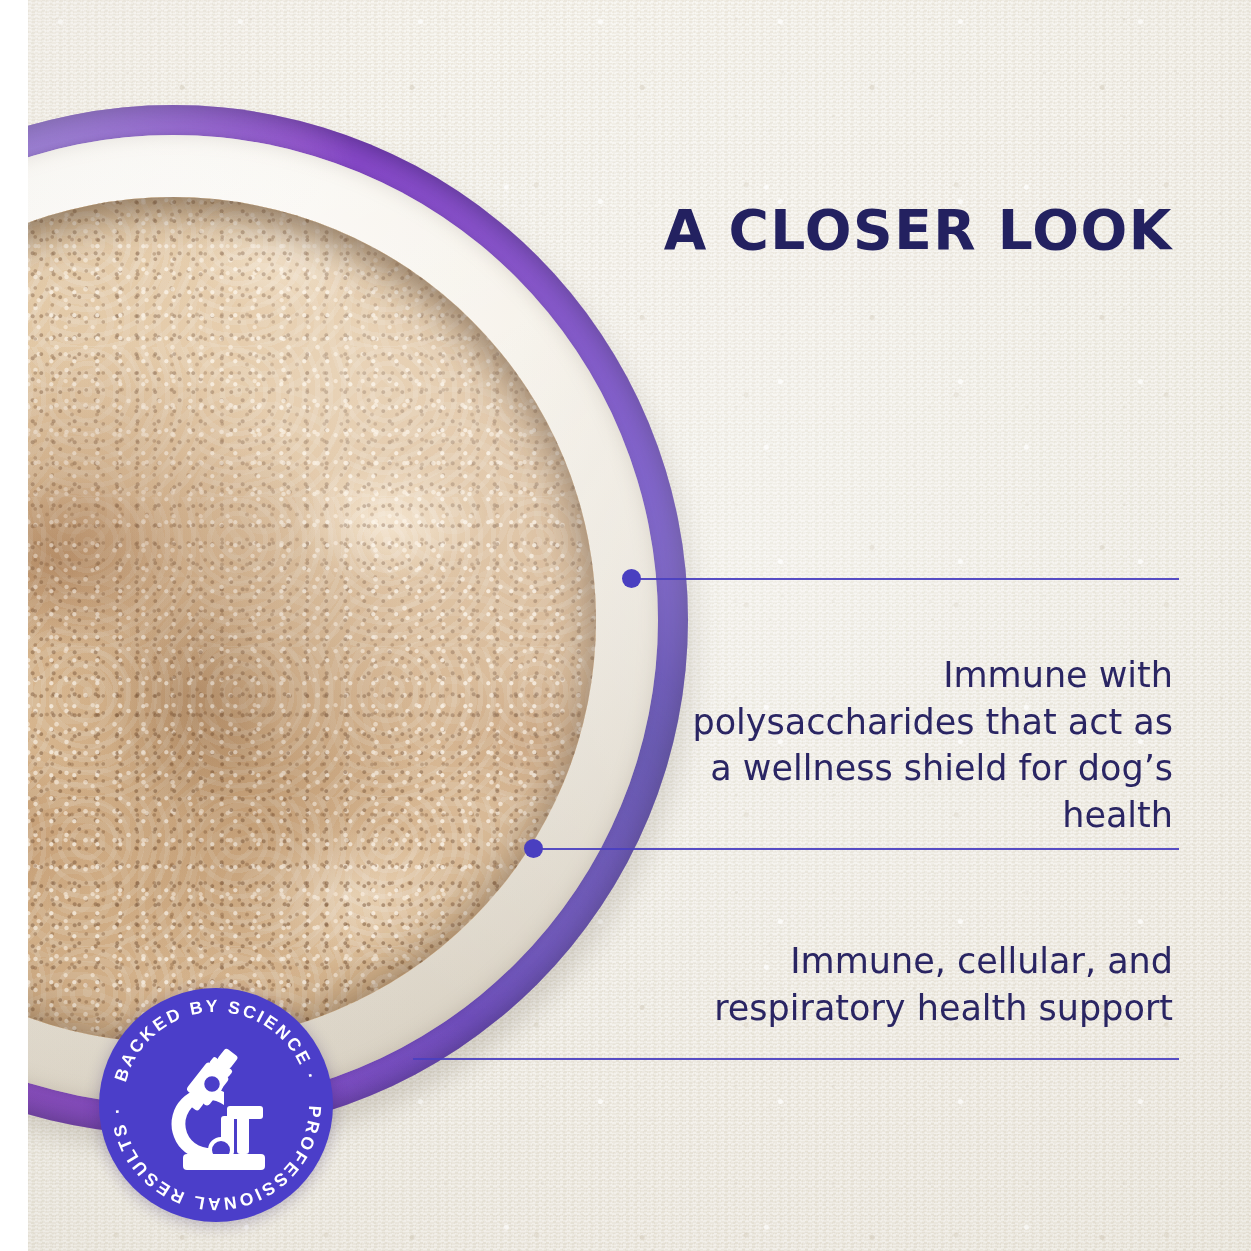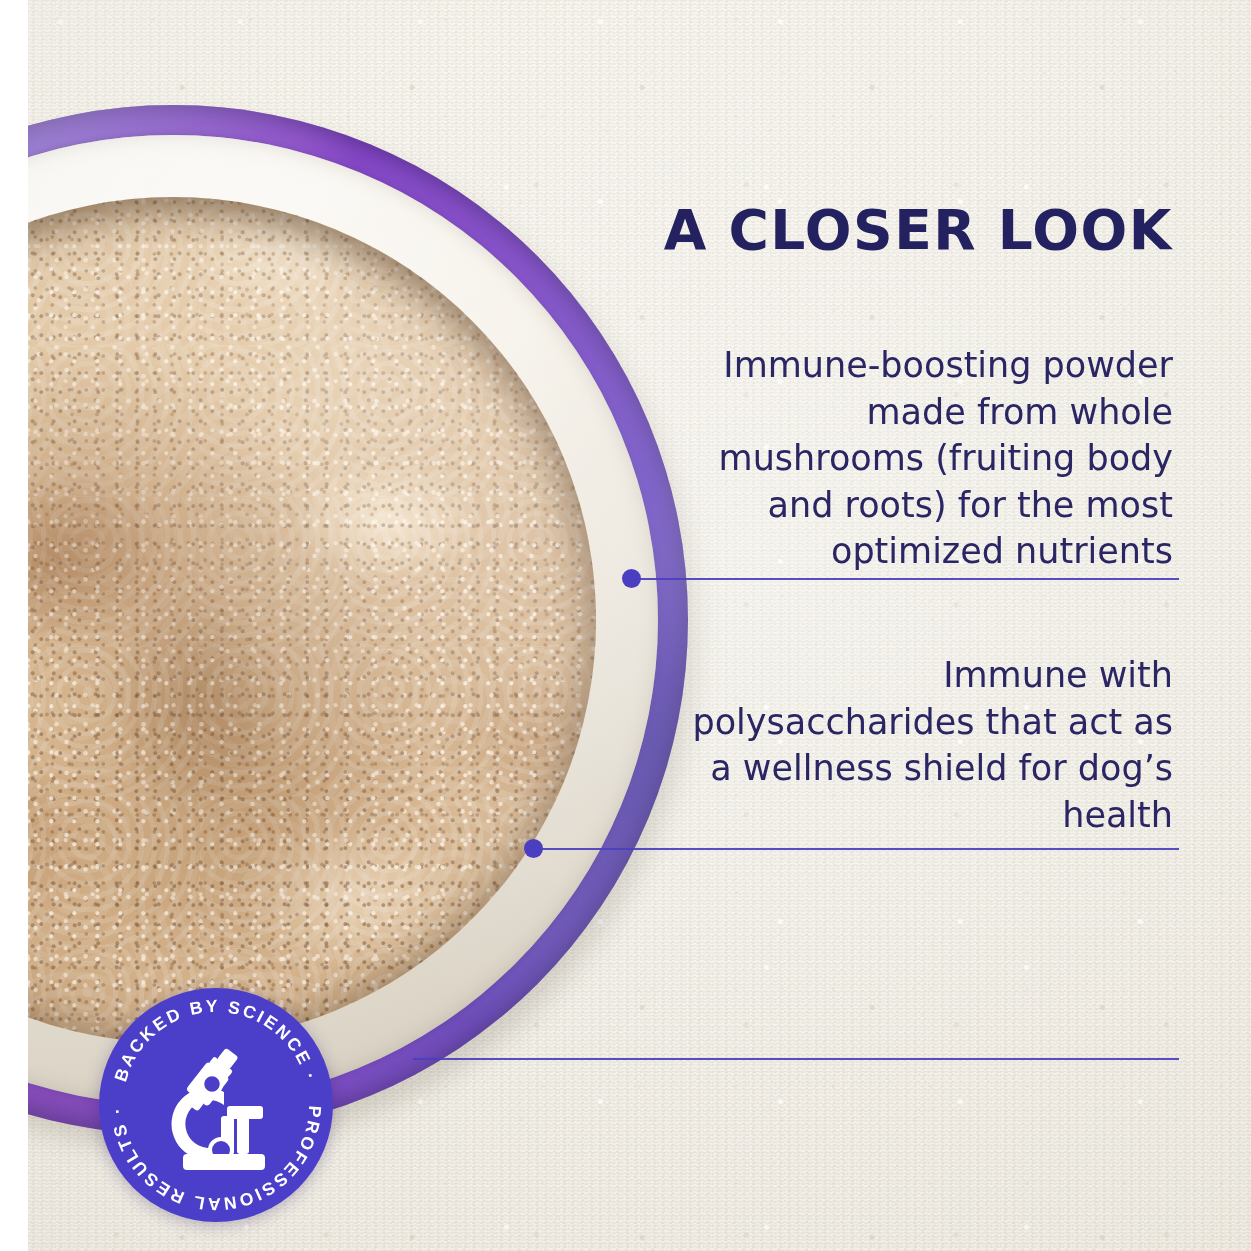--- a/index.html
+++ b/index.html
@@ -281,28 +281,28 @@
       <div class="powder-edge-shadow"></div>
     </div>
   </div>
 
   <div class="paper-vignette"></div>
 
   <div class="content">
 
     <h1 class="headline">A CLOSER LOOK</h1>
 
-    <p class="blurb blurb-1">Immune-boosting powder made from whole mushrooms (fruiting body and roots) for the most optimized nutrients</p>
     <div class="rule rule-1"></div>
     <div class="rule-dot dot-1"></div>
 
     <p class="blurb blurb-2">Immune with polysaccharides that act as a wellness shield for dog’s health</p>
     <div class="rule rule-2"></div>
     <div class="rule-dot dot-2"></div>
 
+    <p class="blurb blurb-3">Immune, cellular, and respiratory health support</p>
     <div class="rule rule-3"></div>
   </div>
 
   <div class="badge">
     <svg viewBox="0 0 234 234" xmlns="http://www.w3.org/2000/svg">
       <defs>
         <path id="arcTop" d="M 24 117 A 93 93 0 0 1 210 117" fill="none"></path>
         <path id="arcBottom" d="M 210 117 A 93 93 0 0 1 24 117" fill="none"></path>
       </defs>
 

